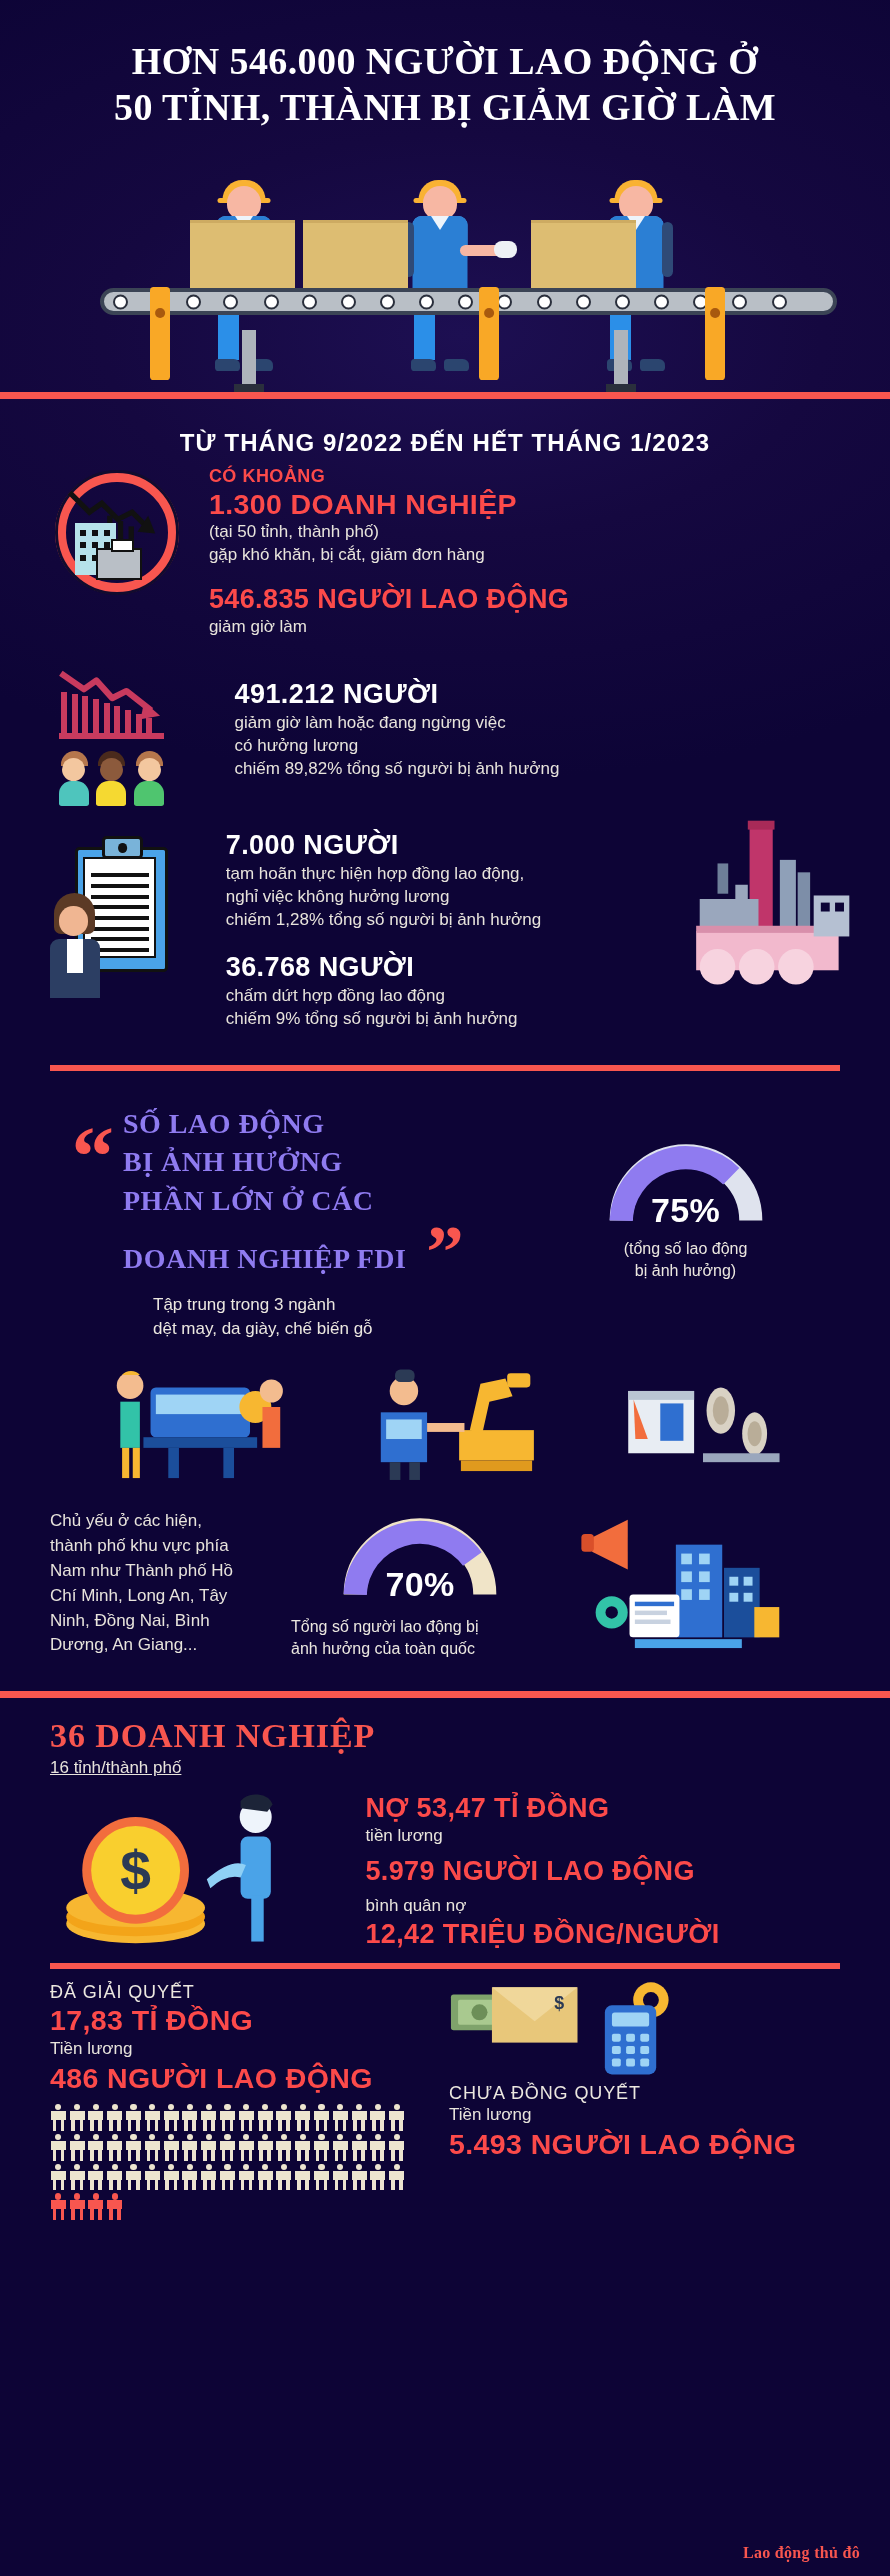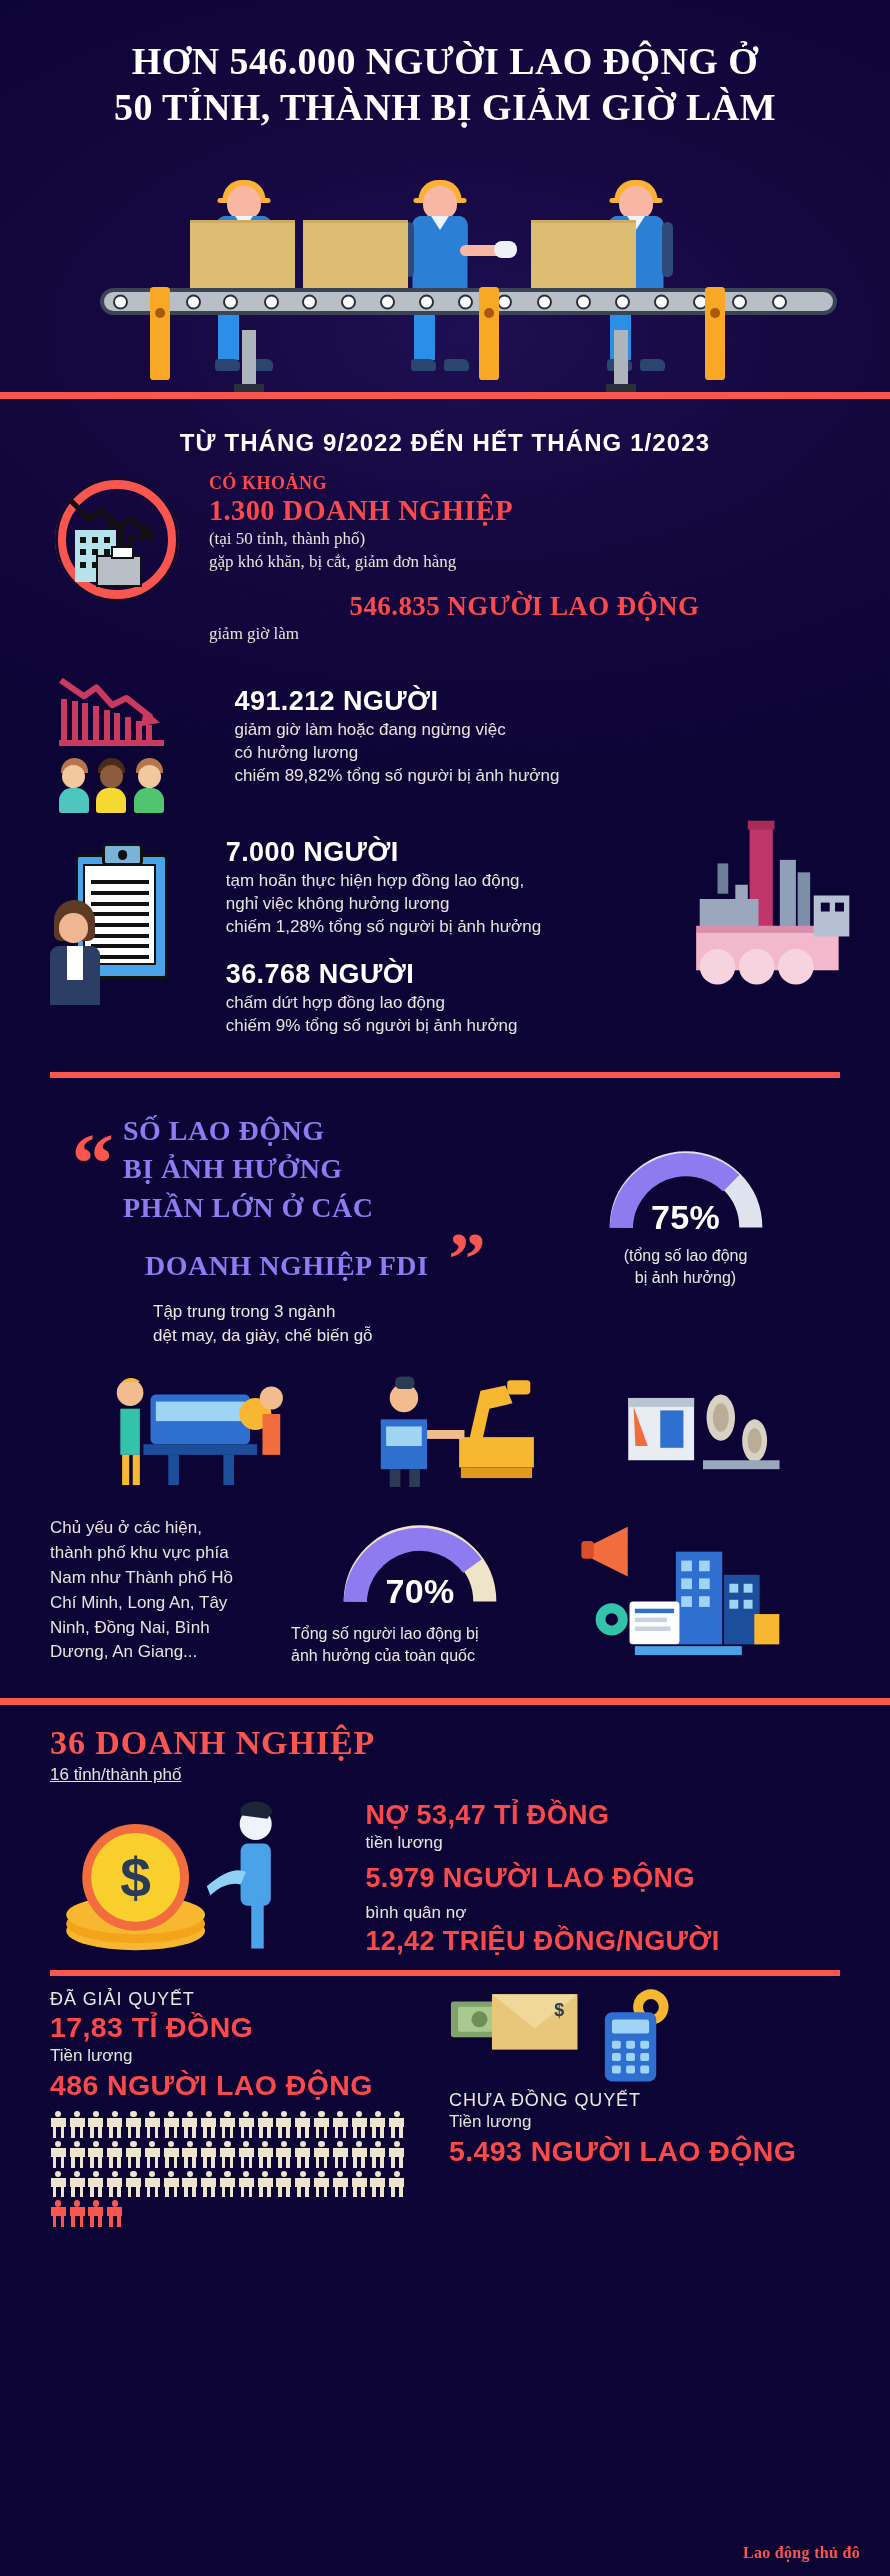--- a/index.html
+++ b/index.html
@@ -222,21 +222,21 @@
     <div class="post" style="left:705px;"></div>
     <div class="post-grey" style="left:242px;"></div>
     <div class="post-grey" style="left:614px;"></div>
   </div>
 
   <div class="rule"></div>
 
   <div class="sec">
     <div class="sec-title">TỪ THÁNG 9/2022 ĐẾN HẾT THÁNG 1/2023</div>
 
-    <div class="stat-row" style="margin-top:9px;font-family:Liberation Serif, serif;">
+    <div class="stat-row" style="margin-top:2px;">
       <div class="ic ic-ban">
         <div class="ban-circle"></div>
         <svg class="arrow-dn" viewBox="0 0 104 64">
           <polyline points="4,4 26,26 40,16 58,34 74,26 92,44" fill="none" stroke="#111" stroke-width="6"></polyline>
           <polygon points="92,30 100,50 80,48" fill="#111"></polygon>
           <g fill="#111">
               <rect x="46" y="30" width="6" height="26"></rect>
               <rect x="58" y="36" width="6" height="20"></rect>
               <rect x="70" y="42" width="6" height="14"></rect>
             </g>
@@ -251,21 +251,21 @@
           <i style="left:5.3px;top:32px"></i>
             <i style="left:17px;top:32px"></i>
         </div>
         <div class="ban-case"></div>
       </div>
       <div class="stat-txt" style="padding-left:10.7px;">
         <div class="lbl-sm">CÓ KHOẢNG</div>
         <div class="num-red" style="font-size:28.5px;">1.300 DOANH NGHIỆP</div>
         <div class="sub">(tại 50 tỉnh, thành phố)</div>
         <div class="sub">gặp khó khăn, bị cắt, giảm đơn hàng</div>
-        <div class="num-red" style="margin-top:16px;text-align:center;">546.835 NGƯỜI LAO ĐỘNG</div>
+        <div class="num-red" style="margin-top:16px;">546.835 NGƯỜI LAO ĐỘNG</div>
         <div class="sub">giảm giờ làm</div>
       </div>
     </div>
 
     <div class="ic-factory" style="position:absolute; right:21.4px; top:411px;">
       <svg viewBox="0 0 230 210" width="205" height="187">
         <rect x="96" y="18" width="26" height="120" fill="#c0356a"></rect>
         <rect x="94" y="12" width="30" height="10" fill="#a82a58"></rect>
         <rect x="130" y="56" width="18" height="84" fill="#8fa0b8"></rect>
         <rect x="150" y="70" width="14" height="70" fill="#7d8ea8"></rect>
@@ -365,21 +365,21 @@
   </div>
 
   <div class="sec">
     <div class="quote-wrap" style="display:flex; gap:18px;">
       <div style="flex:0 0 463px; position:relative; padding-left:73px;">
         <span class="qmark" style="left:21.4px; top:25px;">“</span>
         <div class="quote-text">
           <div>SỐ LAO ĐỘNG</div>
           <div>BỊ ẢNH HƯỞNG</div>
           <div>PHẦN LỚN Ở CÁC</div>
-          <div style="position:relative; display:inline-block;margin-left:22px;">
+          <div style="position:relative; display:inline-block;">
             <span>DOANH NGHIỆP FDI</span>
             <span class="qmark" style="position:relative; left:12.5px; top:9px; font-size:75px;">”</span>
           </div>
         </div>
         <div class="quote-sub" style="padding-left:30px;">
           <div>Tập trung trong 3 ngành</div>
           <div>dệt may, da giày, chế biến gỗ</div>
         </div>
       </div>
 

